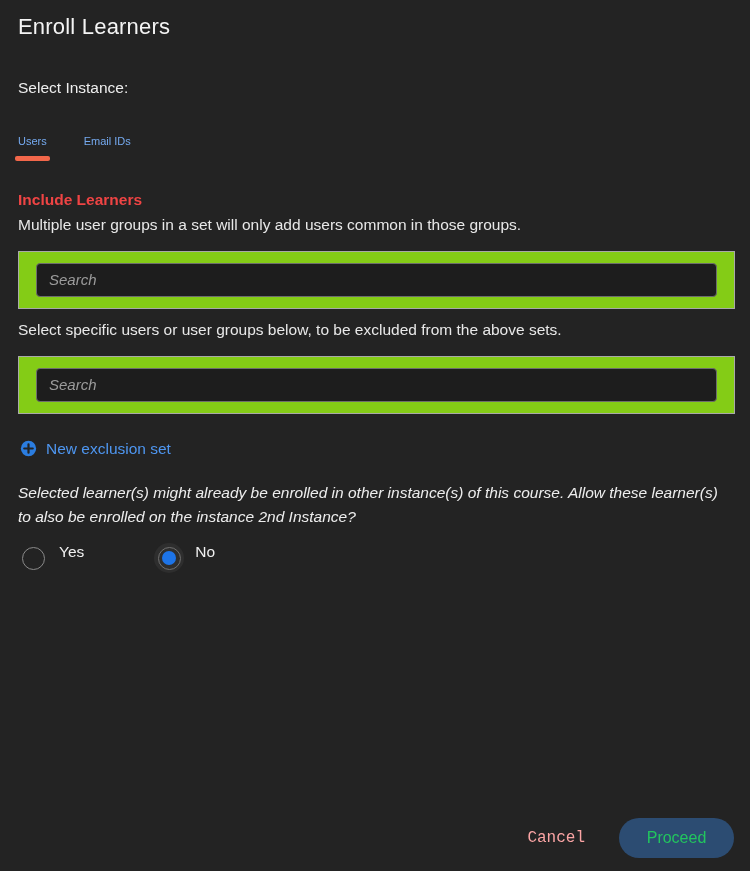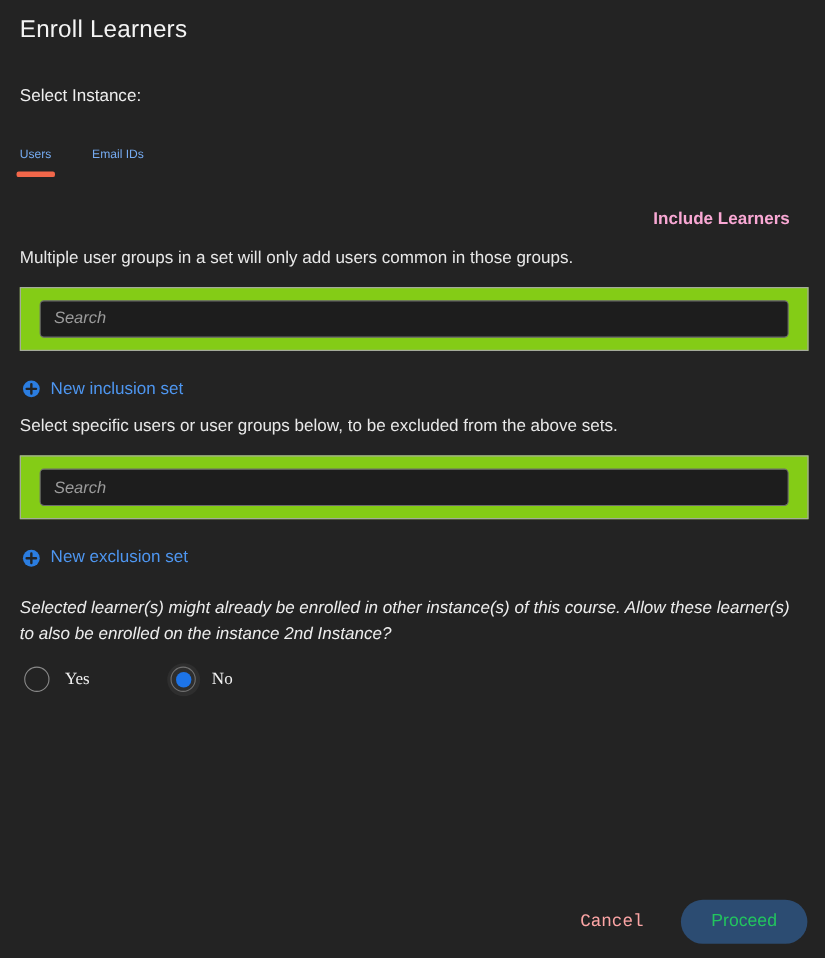--- a/index.html
+++ b/index.html
@@ -100,23 +100,22 @@
     height: 5px;
     border-radius: 2px;
     background: #f2674a;
   }
 
   
   .section { padding-left: 2px; }
   .section-heading {
     font-size: 15.5px;
     font-weight: 700;
-    color: #f9a8d4;
-    margin: 16px;
-    text-align: right;
+    color: #ef4444;
+    margin: 0;
   }
   .section-desc {
     font-size: 15.5px;
     color: #e8e8e8;
     margin: 6px 0 0 0;
     line-height: 1.35;
   }
 
   .include-block { margin-top: 30px; }
   .exclude-block { margin-top: 11px; }
@@ -183,23 +182,22 @@
 
   
   .radio-row {
     display: flex;
     align-items: center;
     margin-top: 14px;
     padding-left: 2px;
   }
   .radio-option {
     display: flex;
-    align-items: center;
+    align-items: flex-start;
     cursor: pointer;
-    font-family: Liberation Serif, serif;
   }
   .radio-option.first { margin-right: 70px; }
   .radio-dot {
     width: 30px;
     height: 30px;
     border-radius: 50%;
     display: flex;
     align-items: center;
     justify-content: center;
     margin-right: 11px;
@@ -282,27 +280,20 @@
       <span>Email IDs</span>
     </div>
   </div>
 
   <div class="section include-block">
     <div class="section-heading">Include Learners</div>
     <p class="section-desc">Multiple user groups in a set will only add users common in those groups.</p>
     <div class="search-shell">
       <input class="search-input" type="text" placeholder="Search" style="">
     </div>
-    <div class="new-set">
-      <svg class="plus-icon" viewBox="0 0 20 20" aria-hidden="true">
-        <circle cx="10" cy="10" r="9" fill="#2b7de0"></circle>
-        <path d="M10 5 V15 M5 10 H15" stroke="#232323" stroke-width="2.6" stroke-linecap="round"></path>
-      </svg>
-      <span class="new-set-label">New inclusion set</span>
-    </div>
   </div>
 
   <div class="section exclude-block">
     <p class="section-desc">Select specific users or user groups below, to be excluded from the above sets.</p>
     <div class="search-shell">
       <input class="search-input" type="text" placeholder="Search" style="">
     </div>
     <div class="new-set">
       <svg class="plus-icon" viewBox="0 0 20 20" aria-hidden="true">
         <circle cx="10" cy="10" r="9" fill="#2b7de0"></circle>

